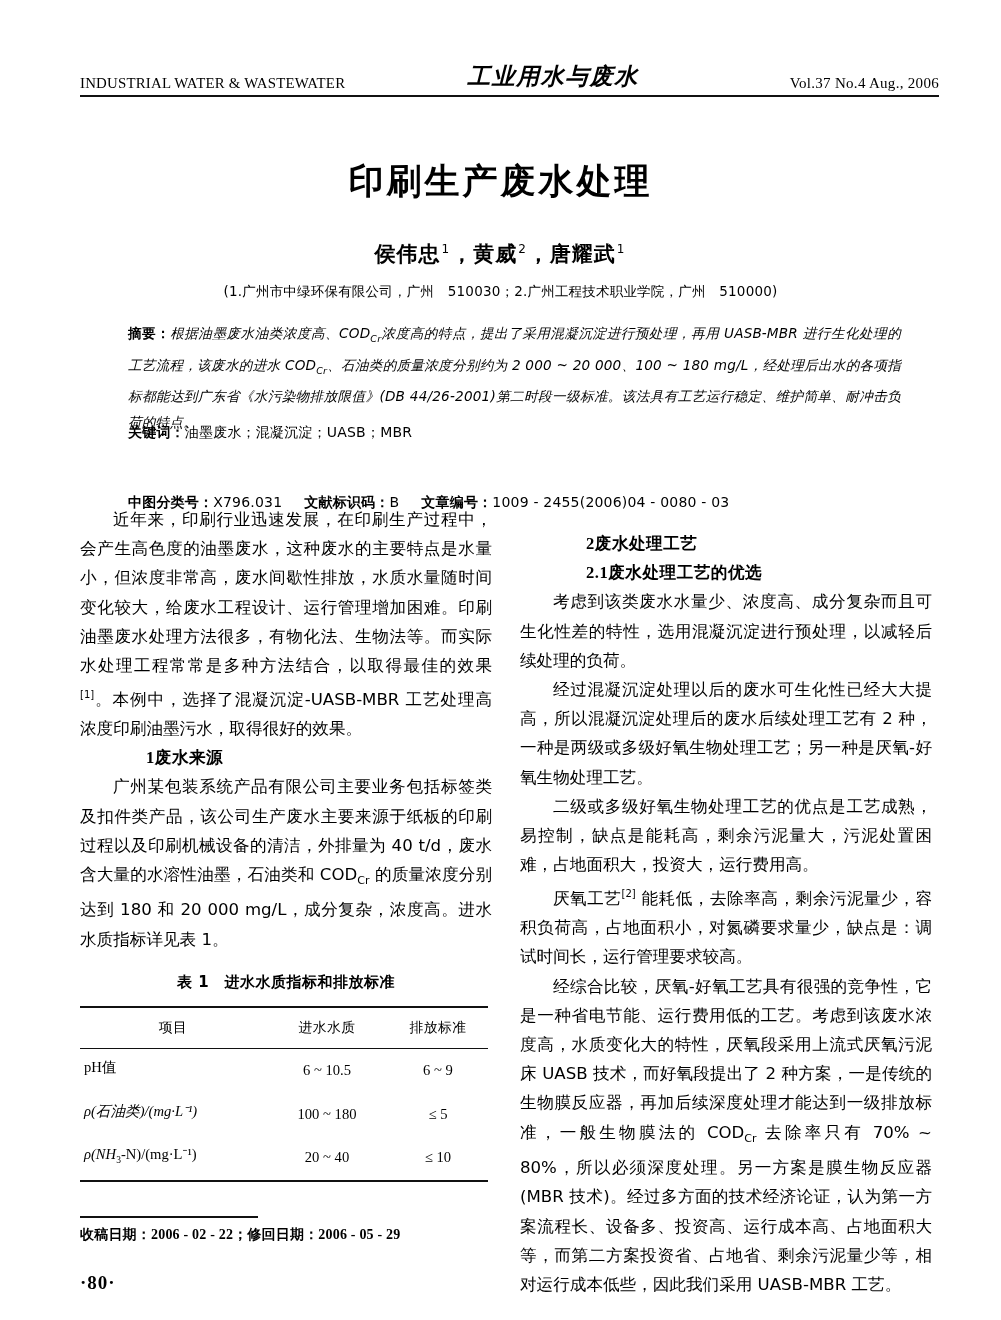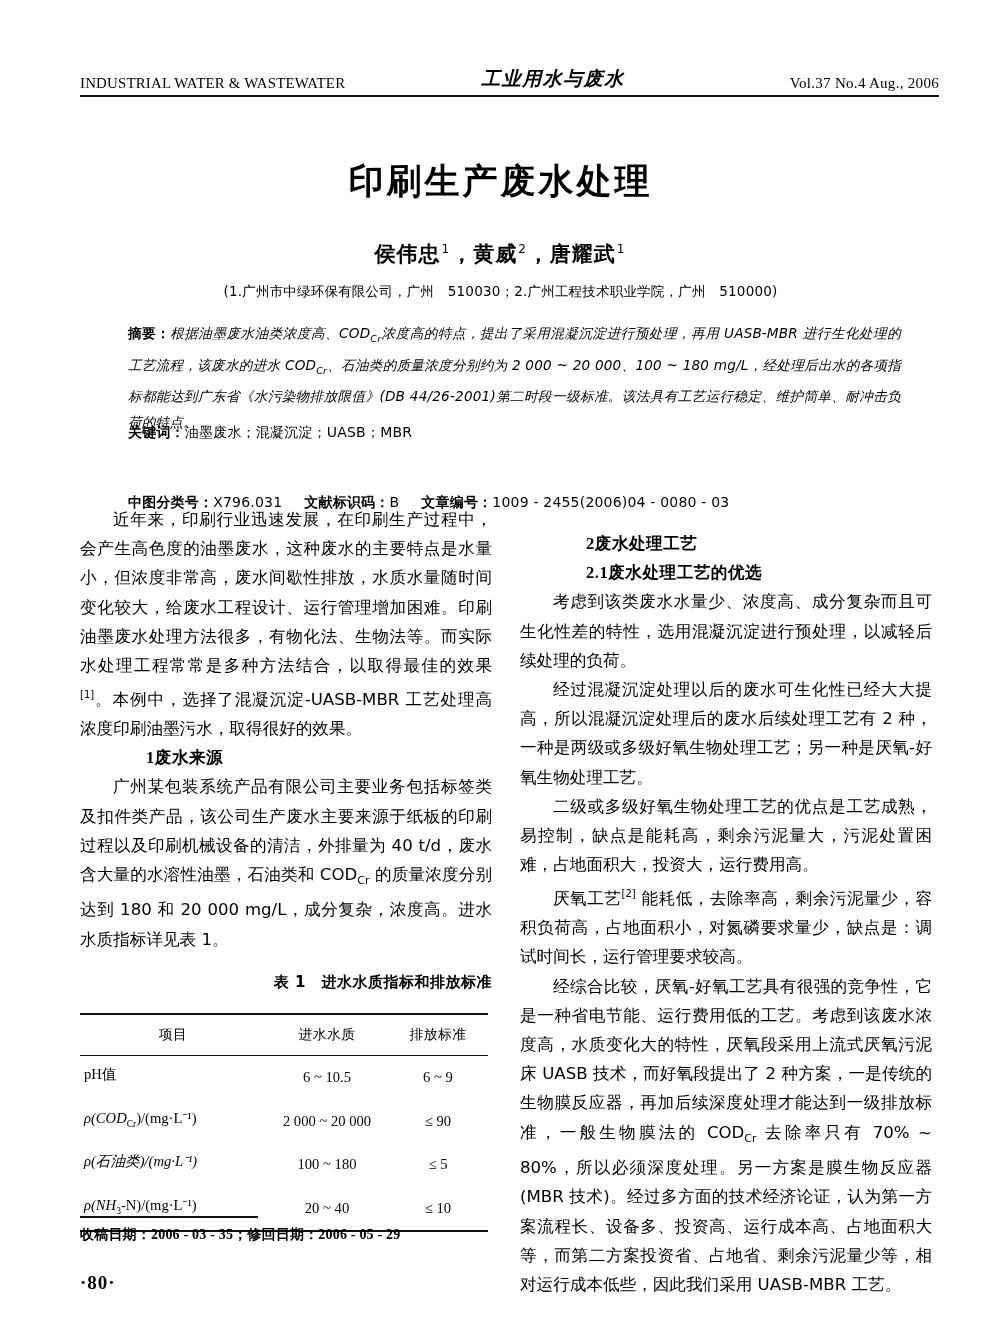--- a/index.html
+++ b/index.html
@@ -36,21 +36,21 @@
   .runhead-left {
     font-family: "Liberation Serif", serif;
     font-size: 15.5px;
     letter-spacing: 0.2px;
     white-space: nowrap;
     transform: scaleX(0.96);
     transform-origin: left bottom;
   }
   .runhead-center {
     font-family: Liberation Sans, sans-serif;
-    font-size: 19px;
+    font-size: 23px;
     font-weight: bold;
     font-style: italic;
     letter-spacing: 1.5px;
     white-space: nowrap;
     margin-left: -40px;
   }
   .runhead-right {
     font-family: "Liberation Serif", serif;
     font-size: 15px;
     white-space: nowrap;
@@ -185,26 +185,26 @@
     display: inline-block;
     min-width: 38px;
     font-family: "Liberation Serif", serif;
   }
 
   
   .table-wrap {
     margin-top: 14px;
   }
   .table-caption {
-    text-align: right;
+    text-align: center;
     font-family: "DejaVu Sans", sans-serif;
     font-size: 15px;
     font-weight: bold;
     letter-spacing: 0.5px;
-    margin-bottom: 16px;
+    margin-bottom: 9px;
   }
   table.data {
     width: 408px;
     border-collapse: collapse;
     font-family: "DejaVu Sans", sans-serif;
     font-size: 13.8px;
   }
   table.data thead th {
     font-weight: normal;
     padding: 5px 0 6px 0;
@@ -321,25 +321,20 @@
             <th class="col-std">排放标准</th>
           </tr>
         </thead>
         <tbody>
           <tr>
             <td class="item"><span>pH值</span><sub></sub><span></span></td>
             <td>6 ~ 10.5</td>
             <td>6 ~ 9</td>
           </tr>
           <tr>
-            <td class="item"><span class="rho">ρ(COD</span><sub>Cr</sub><span>)/(mg·L⁻¹)</span></td>
-            <td>2 000 ~ 20 000</td>
-            <td>≤ 90</td>
-          </tr>
-          <tr>
             <td class="item"><span class="rho">ρ(石油类)/(mg·L⁻¹)</span><sub></sub><span></span></td>
             <td>100 ~ 180</td>
             <td>≤ 5</td>
           </tr>
           <tr>
             <td class="item"><span class="rho">ρ(NH</span><sub>3</sub><span>-N)/(mg·L⁻¹)</span></td>
             <td>20 ~ 40</td>
             <td>≤ 10</td>
           </tr>
         </tbody>
@@ -358,18 +353,18 @@
     <p>经过混凝沉淀处理以后的废水可生化性已经大大提高，所以混凝沉淀处理后的废水后续处理工艺有 2 种，一种是两级或多级好氧生物处理工艺；另一种是厌氧-好氧生物处理工艺。</p>
     <p>二级或多级好氧生物处理工艺的优点是工艺成熟，易控制，缺点是能耗高，剩余污泥量大，污泥处置困难，占地面积大，投资大，运行费用高。</p>
 
     <p><span>厌氧工艺</span><sup>[2]</sup><span> 能耗低，去除率高，剩余污泥量少，容积负荷高，占地面积小，对氮磷要求量少，缺点是：调试时间长，运行管理要求较高。</span></p>
 
     <p><span>经综合比较，厌氧-好氧工艺具有很强的竞争性，它是一种省电节能、运行费用低的工艺。考虑到该废水浓度高，水质变化大的特性，厌氧段采用上流式厌氧污泥床 UASB 技术，而好氧段提出了 2 种方案，一是传统的生物膜反应器，再加后续深度处理才能达到一级排放标准，一般生物膜法的 COD</span><sub>Cr</sub><span> 去除率只有 70% ~ 80%，所以必须深度处理。另一方案是膜生物反应器(MBR 技术)。经过多方面的技术经济论证，认为第一方案流程长、设备多、投资高、运行成本高、占地面积大等，而第二方案投资省、占地省、剩余污泥量少等，相对运行成本低些，因此我们采用 UASB-MBR 工艺。</span></p>
   </div>
 
   <div class="foot-rule"></div>
   <div class="footnote">
-    <span>收稿日期：</span><span class="val">2006 - 03 - 35</span><span>；</span><span>修回日期：</span><span class="val">2006 - 05 - 29</span>
+    <span>收稿日期：</span><span class="val">2006 - 02 - 22</span><span>；</span><span>修回日期：</span><span class="val">2006 - 05 - 29</span>
   </div>
 
   <div class="folio">·80·</div>
 
 </div>
 
 </body></html>

